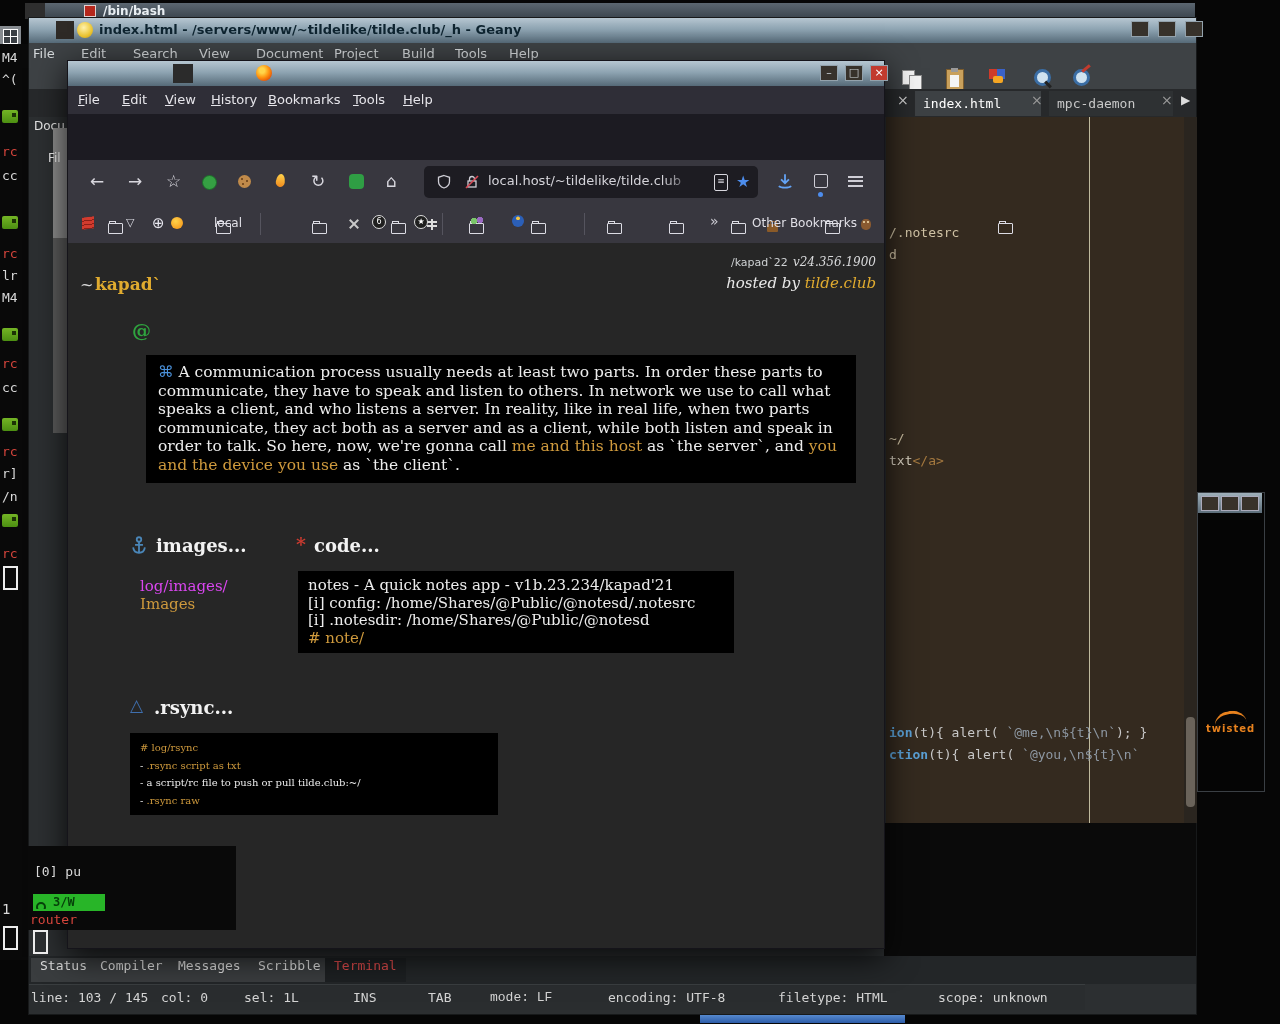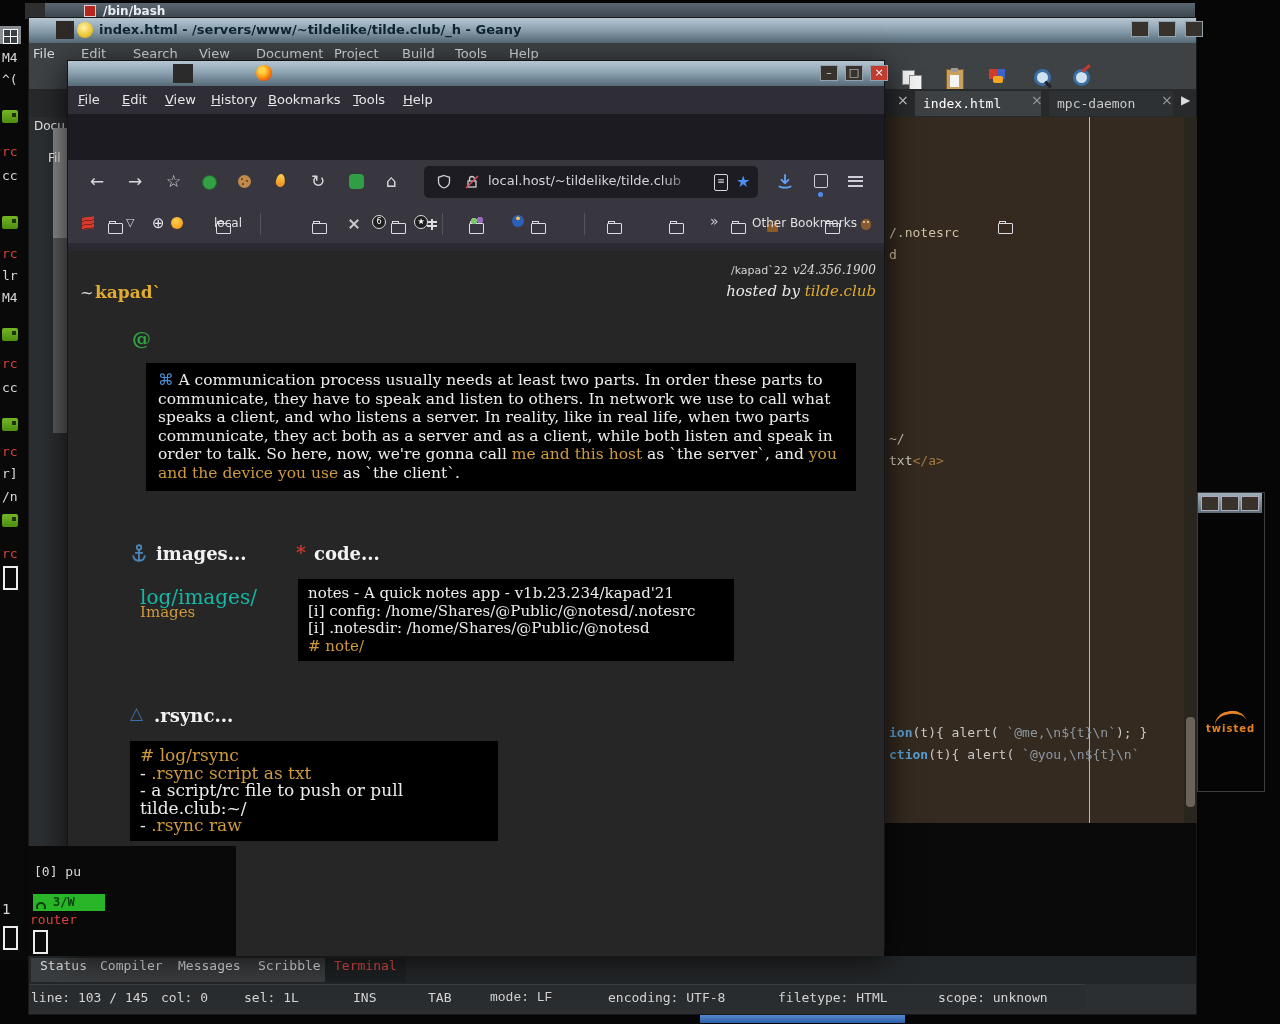--- a/index.html
+++ b/index.html
@@ -46,21 +46,21 @@
   .folder{display:inline-block;width:13px;height:9px;border:1px solid #dcdce4;border-radius:1px;position:relative;}
   .folder::before{content:"";position:absolute;top:-3px;left:0;width:5px;height:1px;
                   border:1px solid #dcdce4;border-bottom:none;}
   .berry{display:inline-block;width:9px;height:9px;border-radius:50%;
          background:radial-gradient(circle at 35% 35%,#f26a5e,#c32317 75%);}
   .maskico{display:inline-block;width:16px;height:11px;border-radius:3px;
     background:radial-gradient(circle at 5px 5px,#fff 1.8px,transparent 2px),
                radial-gradient(circle at 11px 5px,#fff 1.8px,transparent 2px),#7542e5;}
 
   
-  .page{background:#262626;color:#ececec;margin-top:8px;}
+  .page{background:#262626;color:#ececec;}
   .blk{background:#000000;}
   .lnk{color:#cf9a3d;}
   .yellow{color:#e0ab2f;}
 
   
   .geany{background:#2c2f31;border:1px solid #17191a;}
   .g-menu-item{display:inline-block;color:#d6dadc;font-size:13px;}
   .gtab{position:absolute;height:25px;line-height:25px;font-size:13px;
         font-family:"DejaVu Sans Mono",monospace;color:#c8c8c8;background:#2e3133;
         padding:0 8px;white-space:nowrap;}
@@ -277,21 +277,21 @@
       <span class="statseg" style="left:215px;">sel: 1L</span>
       <span class="statseg" style="left:324px;">INS</span>
       <span class="statseg" style="left:399px;">TAB</span>
       <span class="statseg" style="left:461px;font-family:Liberation Mono, monospace;">mode: LF</span>
       <span class="statseg" style="left:579px;">encoding: UTF-8</span>
       <span class="statseg" style="left:749px;">filetype: HTML</span>
       <span class="statseg" style="left:909px;">scope: unknown</span>
     </div>
   </div>
 
-  <div class="a term" style="left:28px;top:846px;width:208px;height:110px;z-index:5;">
+  <div class="a term" style="left:28px;top:846px;width:208px;height:84px;z-index:5;">
     <span class="tln" style="left:6px;top:18px;">[0] pu</span>
     <span class="a" style="left:5px;top:48px;width:72px;height:17px;background:#28b528;">
       <span class="wifiarc" style="margin:4px 2px 0 3px;"></span>
       <span class="mono" style="color:#06420a;font-size:12px;font-weight:bold;vertical-align:3px;">3/W</span>
     </span>
     <span class="tln tred" style="left:2px;top:66px;">router</span>
     <span class="hollow" style="left:5px;top:84px;"></span>
   </div>
 
   <div class="a ff" style="left:67px;top:60px;width:816px;height:887px;z-index:4;">
@@ -426,31 +426,31 @@
         <span style="color:#4a90d9;">⌘</span>
         <span>A communication process usually needs at least two parts. In order these parts to communicate, they have to speak and listen to others. In network we use to call what speaks a client, and who listens a server. In reality, like in real life, when two parts communicate, they act both as a server and as a client, while both listen and speak in order to talk. So here, now, we're gonna call </span><span class="lnk">me and this host</span><span> as `the server`, and </span><span class="lnk">you and the device you use</span><span> as `the client`.</span>
       </div>
       <svg class="a" style="left:62px;top:292px;" width="18" height="22" viewBox="0 0 16 18">
         <circle cx="8" cy="3.2" r="2" fill="none" stroke="#4a86b8" stroke-width="1.6"></circle>
         <path d="M8 5.2V15M4.5 8h7M2.8 10.2c.4 3.4 2.7 4.8 5.2 4.8s4.8-1.4 5.2-4.8" fill="none" stroke="#4a86b8" stroke-width="1.6"></path>
       </svg>
       <span class="a" style="left:88px;top:292px;font-size:18px;font-weight:bold;color:#f2f2f2;">images...</span>
       <span class="a" style="left:228px;top:290px;font-size:19px;font-weight:bold;color:#cc3b30;">*</span>
       <span class="a" style="left:246px;top:292px;font-size:18px;font-weight:bold;color:#f2f2f2;">code...</span>
-      <span class="a" style="left:72px;top:334px;font-size:20px;color:#14b8a6;">log/images/</span>
+      <span class="a" style="left:72px;top:334px;font-size:15px;color:#d946ef;">log/images/</span>
       <span class="a lnk" style="left:72px;top:352px;font-size:15px;">Images</span>
       <div class="a blk" style="left:230px;top:328px;width:416px;padding:6px 10px;font-size:15px;line-height:17.5px;color:#ececec;">
         <div>notes - A quick notes app - v1b.23.234/kapad'21</div>
         <div>[i] config: /home/Shares/@Public/@notesd/.notesrc</div>
         <div>[i] .notesdir: /home/Shares/@Public/@notesd</div>
         <div class="lnk"># note/</div>
       </div>
       <span class="i-tri a" style="left:62px;top:452px;font-size:17px;font-weight:bold;color:#3f6fae;"></span>
       <span class="a" style="left:86px;top:454px;font-size:18px;font-weight:bold;color:#f2f2f2;">.rsync...</span>
-      <div class="a blk" style="left:62px;top:490px;width:348px;padding:6px 10px;font-size:17px;line-height:17.5px;color:#ececec;">
+      <div class="a blk" style="left:62px;top:490px;width:348px;padding:6px 10px;font-size:10px;line-height:17.5px;color:#ececec;">
         <div class="lnk"># log/rsync</div>
         <div><span>- </span><span class="lnk">.rsync script as txt</span></div>
         <div>- a script/rc file to push or pull tilde.club:~/</div>
         <div><span>- </span><span class="lnk">.rsync raw</span></div>
       </div>
     </div>
   </div>
 
   <div class="a" style="left:1197px;top:492px;width:66px;height:298px;background:#050505;border:1px solid #3a3f44;z-index:2;">
     <div class="a tbar" style="left:0;top:0;width:64px;height:20px;background:linear-gradient(#9fb0ba,#5d6e7a);">

